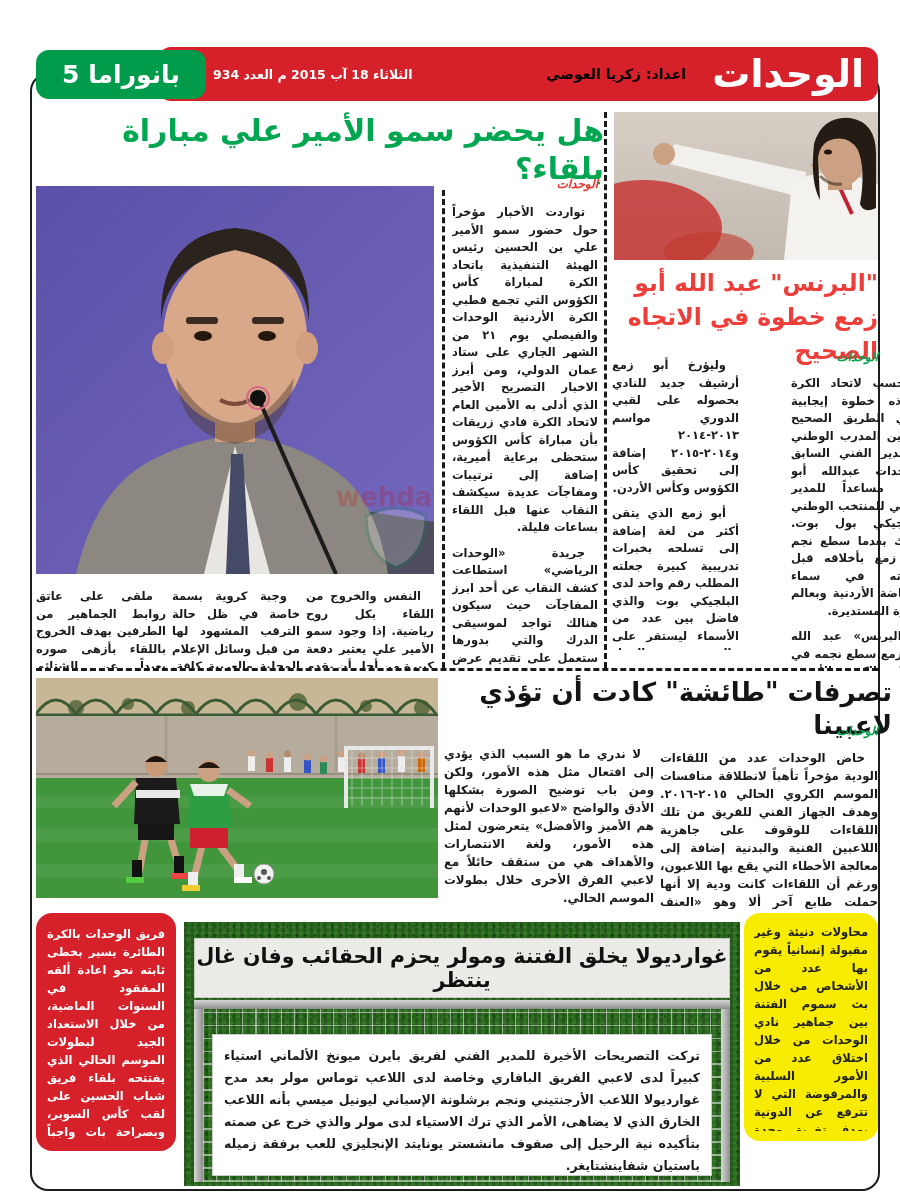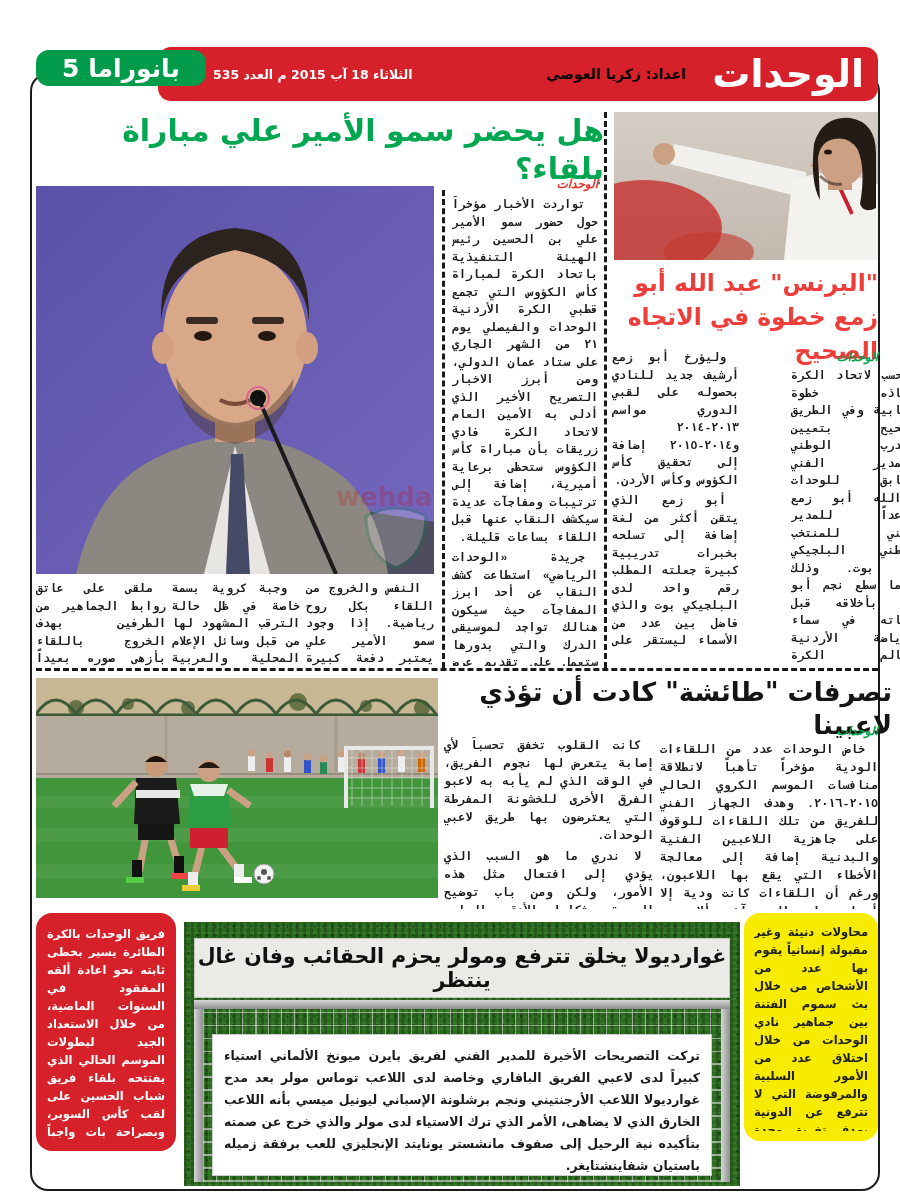--- a/index.html
+++ b/index.html
@@ -9,31 +9,31 @@
   
   .frame{left:30px;top:73px;width:846px;height:1114px;border:2px solid #1c1c1c;border-radius:18px;}
   
   .masthead-bar{left:158px;top:47px;width:720px;height:54px;background:#d6202a;border-radius:13px;}
   .brand{position:absolute;right:14px;top:0;height:54px;display:flex;align-items:center;
          font-size:38px;font-weight:bold;color:#fff;direction:rtl;}
   .prepared{position:absolute;right:192px;top:0;height:54px;display:flex;align-items:center;
             font-size:14px;font-weight:bold;color:#000000;direction:rtl;}
   .dateissue{position:absolute;left:55px;top:0;height:54px;display:flex;align-items:center;
              font-size:12.5px;font-weight:bold;color:#fff;direction:rtl;}
-  .panorama{left:36px;top:50px;width:170px;height:36px;background:#019b4c;border-radius:13px;
+  .panorama{left:36px;top:50px;width:170px;height:49px;background:#019b4c;border-radius:13px;
             display:flex;align-items:center;justify-content:center;font-size:25px;font-weight:bold;
             color:#fff;direction:rtl;}
   
   .h-green{left:44px;top:112px;width:560px;font-size:30px;line-height:1.25;font-weight:bold;
            color:#00a650;text-align:right;direction:rtl;}
   .kicker{font-size:12px;font-weight:bold;font-style:italic;text-align:right;direction:rtl;}
   .k-red{color:#e8332a;} .k-green{color:#00a14b;}
   .kicker1{left:450px;top:177px;width:148px;}
   .col{direction:rtl;text-align:justify;font-weight:bold;overflow:hidden;}
-  .col p{margin:0 0 3px 0;text-indent:13px;font-family:Liberation Mono, monospace;}
+  .col p{margin:8px 0 3px 0;text-indent:13px;}
   .body-sz{font-size:11.5px;line-height:17.5px;}
   .col1{left:452px;top:196px;width:146px;height:470px;}
   .dash-v{width:0;border-left:3px dashed #1a1a1a;}
   .dv1{left:442px;top:190px;height:478px;}
   .dv2{left:604px;top:112px;height:556px;}
   .dash-h{height:0;border-top:3px dashed #1a1a1a;left:36px;top:668px;width:842px;}
   .photo1{left:36px;top:186px;width:398px;height:388px;}
   .colA{left:306px;top:580px;width:128px;height:88px;}
   .colB{left:172px;top:580px;width:128px;height:88px;}
   .colC{left:36px;top:580px;width:130px;height:88px;}
@@ -85,21 +85,21 @@
 </head>
 <body>
 
 <div class="page">
 
   <div class="abs frame"></div>
 
   <div class="abs masthead-bar">
     <span class="brand">الوحدات</span>
     <span class="prepared">اعداد: زكريا العوضي</span>
-    <span class="dateissue">الثلاثاء 18 آب 2015 م العدد 535</span>
+    <span class="dateissue">الثلاثاء 18 آب 2015 م العدد 934</span>
   </div>
   <div class="abs panorama">بانوراما 5</div>
 
   <div class="abs h-green">هل يحضر سمو الأمير علي مباراة بلقاء؟</div>
   <div class="abs kicker k-red kicker1">الوحدات</div>
 
   <div class="abs col body-sz col1">
     <p>تواردت الأخبار مؤخراً حول حضور سمو الأمير علي بن الحسين رئيس الهيئة التنفيذية باتحاد الكرة لمباراة كأس الكؤوس التي تجمع قطبي الكرة الأردنية الوحدات والفيصلي يوم ٢١ من الشهر الجاري على ستاد عمان الدولي، ومن أبرز الاخبار التصريح الأخير الذي أدلى به الأمين العام لاتحاد الكرة فادي زريقات بأن مباراة كأس الكؤوس ستحظى برعاية أميرية، إضافة إلى ترتيبات ومفاجآت عديدة سيكشف النقاب عنها قبل اللقاء بساعات قليلة.</p>
     <p>جريدة «الوحدات الرياضي» استطاعت كشف النقاب عن أحد ابرز المفاجآت حيث سيكون هنالك تواجد لموسيقى الدرك والتي بدورها ستعمل على تقديم عرض فني إضافة إلى تواجد عدد من الفنانين الأردنيين لاحياء وصلات غنائية قبل اللقاء.</p>
 
@@ -310,33 +310,32 @@
     <circle cx="233" cy="200" r="2" fill="#555555"></circle>
   </svg>
 
   <div class="abs h-black">تصرفات "طائشة" كادت أن تؤذي لاعبينا</div>
   <div class="abs kicker k-green kicker3">الوحدات</div>
   <div class="abs col col3R">
     <p>خاض الوحدات عدد من اللقاءات الودية مؤخراً تأهباً لانطلاقة منافسات الموسم الكروي الحالي ٢٠١٥-٢٠١٦. وهدف الجهاز الفني للفريق من تلك اللقاءات للوقوف على جاهزية اللاعبين الفنية والبدنية إضافة إلى معالجة الأخطاء التي يقع بها اللاعبون، ورغم أن اللقاءات كانت ودية إلا أنها حملت طابع آخر ألا وهو «العنف المقصود».</p>
 
   </div>
   <div class="abs col col3L">
-    <p>كانت القلوب تخفق تحسباً لأي إصابة يتعرض لها نجوم الفريق، في الوقت الذي لم يأبه به لاعبو الفرق الأخرى للخشونة المفرطة التي يعترضون بها طريق لاعبي الوحدات.</p>
     <p>لا ندري ما هو السبب الذي يؤدي إلى افتعال مثل هذه الأمور، ولكن ومن باب توضيح الصورة بشكلها الأدق والواضح «لاعبو الوحدات لأنهم هم الأميز والأفضل» يتعرضون لمثل هذه الأمور، ولغة الانتصارات والأهداف هي من ستقف حائلاً مع لاعبي الفرق الأخرى خلال بطولات الموسم الحالي.</p>
   </div>
 
   <div class="abs yellow-note">
     <div class="note-text">محاولات دنيئة وغير مقبولة إنسانياً يقوم بها عدد من الأشخاص من خلال بث سموم الفتنة بين جماهير نادي الوحدات من خلال اختلاق عدد من الأمور السلبية والمرفوضة التي لا تترفع عن الدونية بهدف تفريق وحدة الصف بين الجماهير قبل لقاء القمة، في الوقت الذي بات واجباً على جماهيرنا أن تلتف حول النادي والفريق وتتناسى هذه الفئات الضالة وتؤكد على ضوابط الوحدة الوطنية.</div>
   </div>
   <div class="abs red-note">
     <div class="note-text">فريق الوحدات بالكرة الطائرة يسير بخطى ثابته نحو اعادة ألقه المفقود في السنوات الماضية، من خلال الاستعداد الجيد لبطولات الموسم الحالي الذي يفتتحه بلقاء فريق شباب الحسين على لقب كأس السوبر، وبصراحة بات واجباً على جماهيرنا الحبيبة أن تقف إلى جانب فريق الطائرة وعدم إهماله كما حصل في السنوات الأخيرة، بغية تحفيز اللاعبين.</div>
   </div>
 
   <div class="abs grass">
-    <div class="banner">غوارديولا يخلق تترفع ومولر يحزم الحقائب وفان غال ينتظر</div>
+    <div class="banner">غوارديولا يخلق الفتنة ومولر يحزم الحقائب وفان غال ينتظر</div>
     <div class="net"></div>
     <div class="post post-l"></div>
     <div class="post post-r"></div>
     <div class="crossbar"></div>
     <div class="goal-box">
       <span>تركت التصريحات الأخيرة للمدير الفني لفريق بايرن ميونخ الألماني استياء كبيراً لدى لاعبي الفريق البافاري وخاصة لدى اللاعب توماس مولر بعد مدح غوارديولا اللاعب الأرجنتيني ونجم برشلونة الإسباني ليونيل ميسي بأنه اللاعب الخارق الذي لا يضاهى، الأمر الذي ترك الاستياء لدى مولر والذي خرج عن صمته بتأكيده نية الرحيل إلى صفوف مانشستر يونايتد الإنجليزي للعب برفقة زميله باستيان شفاينشتايغر.</span>
     </div>
   </div>
 
 </div>

